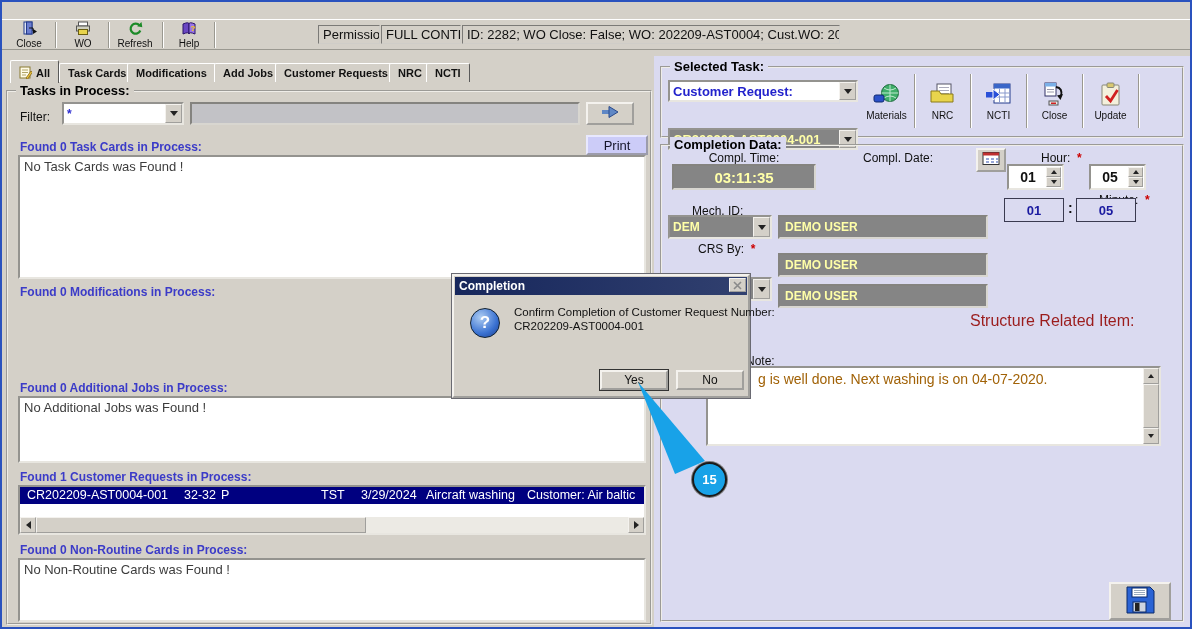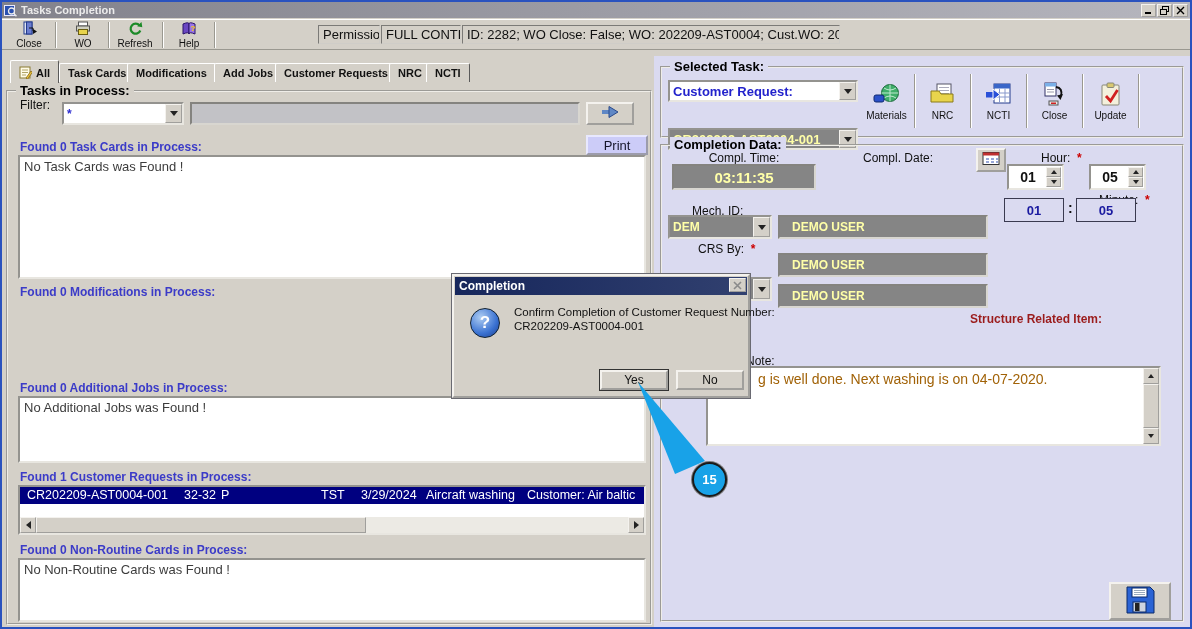--- a/index.html
+++ b/index.html
@@ -7,21 +7,21 @@
   #window { position:relative; width:1192px; height:629px; background:#d4d0c8;
             border:2px solid #2a52be; overflow:hidden; font-size:12px; color:#111; }
   .abs { position:absolute; }
   .raised { background:#d4d0c8; border:2px outset #f4f2ee; }
   .raised1 { background:#d4d0c8; border:1px outset #f4f2ee; }
   .sunken { border:2px inset #e8e6e0; background:#fff; }
   .grp { border:2px groove #efede8; }
   .legend { position:absolute; top:-9px; left:8px; padding:0 4px; font-weight:bold; font-size:13px; color:#000; white-space:nowrap; }
   .bluehdr { color:#3b3bc8; font-weight:bold; font-size:12px; white-space:nowrap; }
   .listbox { background:#fff; border:2px inset #e8e6e0; color:#3c3c3c; font-size:13px; padding:2px 4px; overflow:hidden; }
-  .grayfield { background:#858585; border:2px inset #d8d6d0; color:#ffffa8; font-weight:bold; font-size:12px; display:flex; align-items:center; padding:0 12px; overflow:hidden; white-space:nowrap; }
+  .grayfield { background:#858585; border:2px inset #d8d6d0; color:#ffffa8; font-weight:bold; font-size:12px; display:flex; align-items:center; padding:0 5px; overflow:hidden; white-space:nowrap; }
   .combo { position:relative; background:#fff; border:2px inset #e8e6e0; display:flex; align-items:center; padding:0 3px; overflow:hidden; }
   .combobtn { position:absolute; right:0; top:0; bottom:0; width:17px; background:#d4d0c8; border:1px outset #f4f2ee; display:flex; align-items:center; justify-content:center; }
   .tri-down { width:0; height:0; border-left:4px solid transparent; border-right:4px solid transparent; border-top:5px solid #222; }
   .tri-up-s { width:0; height:0; border-left:3px solid transparent; border-right:3px solid transparent; border-bottom:4px solid #222; }
   .tri-down-s { width:0; height:0; border-left:3px solid transparent; border-right:3px solid transparent; border-top:4px solid #222; }
   .tri-left { width:0; height:0; border-top:4px solid transparent; border-bottom:4px solid transparent; border-right:5px solid #222; }
   .tri-right { width:0; height:0; border-top:4px solid transparent; border-bottom:4px solid transparent; border-left:5px solid #222; }
 
   
   .titlebar { position:absolute; left:0; top:0; right:0; height:16px;
@@ -63,46 +63,20 @@
   .callout-circle { position:absolute; left:690px; top:460px; width:35px; height:35px; border-radius:50%;
     background:#18a2e8; border:2px solid #1a1a1a; box-shadow:0 0 0 1px #7a7a7a; color:#fff; font-weight:bold; font-size:13px;
     display:flex; align-items:center; justify-content:center; z-index:61; }
   #callout-svg { position:absolute; left:0; top:0; z-index:60; pointer-events:none; }
 </style>
 </head>
 <body>
 
 <div id="window">
 
-  <div class="titlebar">
-    <span style="display:inline-flex;">
-      <svg width="13" height="13">
-          <rect x="0.5" y="1.5" width="10" height="10" fill="#2a50b0" stroke="#e8e8ff"></rect>
-          <circle cx="7.5" cy="7" r="3" fill="none" stroke="#eaeaea" stroke-width="1.3"></circle>
-          <path d="M9.8 9.5 L12.5 12.3" stroke="#eaeaea" stroke-width="1.5"></path>
-        </svg>
-    </span>
-    <span class="title">Tasks Completion</span>
-    <span class="winbtn">
-        <svg width="11" height="9">
-          <rect x="2" y="6" width="6" height="2" fill="#000"></rect>
-        </svg>
-      </span>
-    <span class="winbtn">
-        <svg width="11" height="9">
-          <rect x="3.5" y="0.5" width="6" height="5" fill="none" stroke="#000"></rect>
-          <rect x="1.5" y="3.5" width="6" height="5" fill="#d4d0c8" stroke="#000"></rect>
-        </svg>
-      </span>
-    <span class="winbtn">
-        <svg width="11" height="9">
-          <path d="M2 1 L9 8 M9 1 L2 8" stroke="#000" stroke-width="1.4"></path>
-        </svg>
-      </span>
-  </div>
 
   <div class="toolbar">
     <div class="tbtn" style="left:4px;">
       <span><svg width="16" height="15">
             <rect x="3" y="1" width="8" height="12" fill="#dfe4f2" stroke="#223a8c"></rect>
             <rect x="5.5" y="1" width="5.5" height="12" fill="#6c7ed0" stroke="#223a8c"></rect>
             <path d="M8 7 h4 v3 h2" stroke="#111" fill="none"></path>
             <path d="M12 13 l4-2.5 -4-2.5 z" fill="#111"></path>
           </svg></span>
       <span>Close</span>
@@ -157,21 +131,21 @@
   <div class="tab" style="left:57px;"><span>Task Cards</span></div>
   <div class="tab" style="left:125px;"><span>Modifications</span></div>
   <div class="tab" style="left:212px;"><span>Add Jobs</span></div>
   <div class="tab" style="left:273px;"><span>Customer Requests</span></div>
   <div class="tab" style="left:387px;"><span>NRC</span></div>
   <div class="tab" style="left:424px;"><span>NCTI</span></div>
 
   <div class="abs grp" style="left:4px; top:88px; width:646px; height:535px; background:#d4d0c8;">
     <span class="legend" style="background:#d4d0c8;">Tasks in Process:</span>
 
-    <div class="abs lbl" style="left:12px; top:6px;">Filter:</div>
+    <div class="abs lbl" style="left:12px; top:18px;">Filter:</div>
     <div class="abs combo" style="left:54px; top:10px; width:122px; height:23px;">
       <span style="color:#2a2ad0; font-weight:bold;">*</span>
       <span class="combobtn">
           <span class="tri-down"></span>
         </span>
     </div>
     <div class="abs" style="left:182px; top:10px; width:390px; height:23px; background:#c2c2c6; border:2px inset #d8d6d0;"></div>
     <div class="abs raised" style="left:578px; top:10px; width:48px; height:23px; display:flex; align-items:center; justify-content:center;">
       <span><svg width="20" height="12">
             <path d="M2 6 h8" stroke="#5f87c5" stroke-width="4"></path>
@@ -356,21 +330,21 @@
     </div>
     <div class="abs grayfield" style="left:116px; top:107px; width:210px; height:24px;">
         <span>DEMO USER</span>
       </div>
 
     <div class="abs lbl" style="left:42px; top:127px;">PIL By:</div>
     <div class="abs grayfield" style="left:116px; top:138px; width:210px; height:24px;">
         <span>DEMO USER</span>
       </div>
 
-    <div class="abs" style="left:308px; top:166px; font-weight:bold; font-size:12px; color:#9b1c1c;text-align:center;">Structure Related Item:</div>
+    <div class="abs" style="left:308px; top:166px; font-weight:normal; font-size:16px; color:#9b1c1c;text-align:center;">Structure Related Item:</div>
     <div class="abs combo" style="left:326px; top:179px; width:88px; height:22px;">
       <span style="color:#2222cc; font-weight:bold; font-size:13px;">Yes</span>
       <span class="combobtn">
           <span class="tri-down"></span>
         </span>
     </div>
 
     <div class="abs lbl" style="left:84px; top:208px;">Note:</div>
     <div class="abs" style="left:44px; top:220px; width:455px; height:80px; background:#fff; border:2px inset #e8e6e0;">
       <span class="abs" style="left:50px; top:3px; color:#a16207; font-weight:normal; font-size:14px; white-space:nowrap;">g is well done. Next washing is on 04-07-2020.</span>

